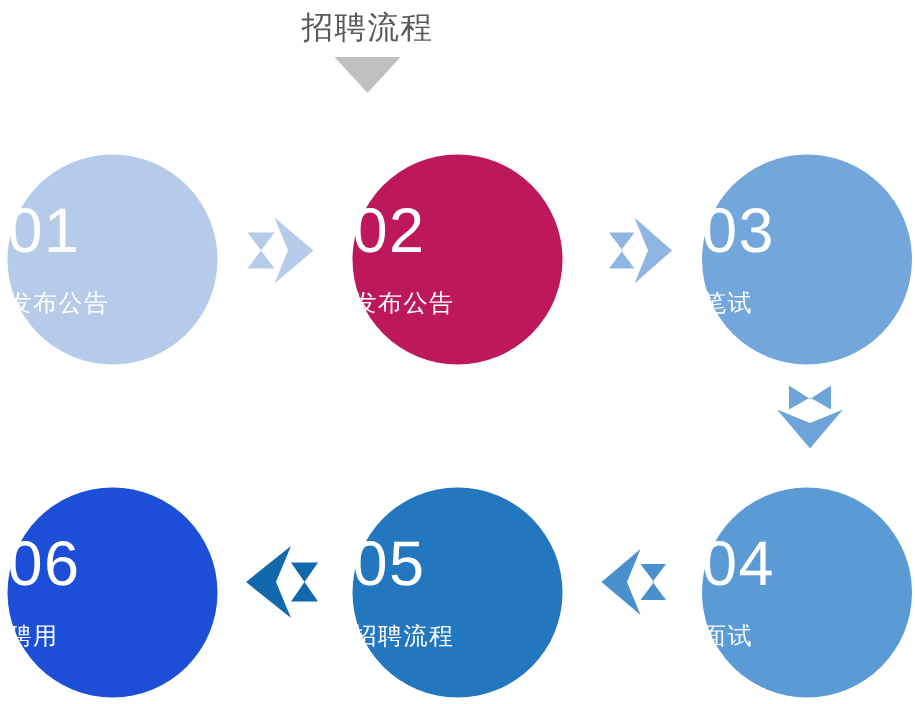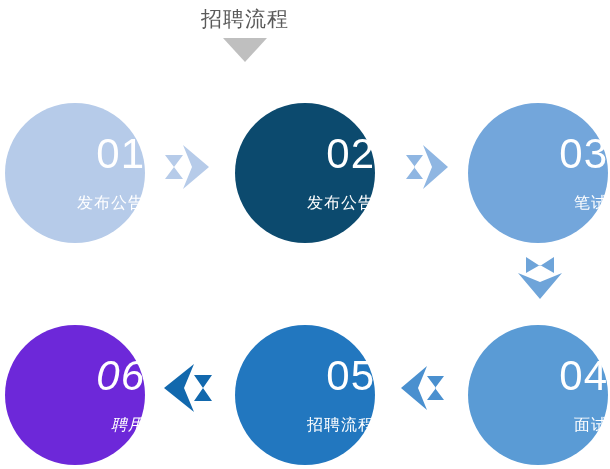--- a/index.html
+++ b/index.html
@@ -46,21 +46,21 @@
   }
 
   
   .node {
     position: absolute;
     width: 140px;
     height: 140px;
     border-radius: 50%;
     display: flex;
     flex-direction: column;
-    align-items: flex-end;
+    align-items: flex-start;
     justify-content: center;
     color: #ffffff;
     box-sizing: border-box;
   }
   .node .num {
     font-size: 42px;
     line-height: 44px;
     font-weight: 300;
     letter-spacing: 1px;
   }
@@ -97,41 +97,41 @@
   <div class="title-block">
     <div class="title-text">招聘流程</div>
     <div class="title-caret"></div>
   </div>
 
   <div class="node n01" style="background:#b6cbe9;">
     <div class="num">01</div>
     <div class="lbl">发布公告</div>
   </div>
 
-  <div class="node n02" style="background:#0c4a6e;">
+  <div class="node n02" style="background:#be185d;">
     <div class="num">02</div>
     <div class="lbl">发布公告</div>
   </div>
 
   <div class="node n03" style="background:#73a6db;">
     <div class="num">03</div>
     <div class="lbl">笔试</div>
   </div>
 
   <div class="node n04" style="background:#5a9bd5;">
     <div class="num">04</div>
     <div class="lbl">面试</div>
   </div>
 
   <div class="node n05" style="background:#2277bf;">
     <div class="num">05</div>
     <div class="lbl">招聘流程</div>
   </div>
 
-  <div class="node n06" style="background:#6d28d9;font-style:italic;">
+  <div class="node n06" style="background:#1d4ed8;">
     <div class="num">06</div>
     <div class="lbl">聘用</div>
   </div>
 
   <div class="arrow a1">
     <svg width="50" height="56" viewBox="0 0 50 56" xmlns="http://www.w3.org/2000/svg">
       <path d="M2,16 L20,16 L11,28 L20,40 L2,40 L11,28 Z M20,6 L46,28 L20,50 L29,28 Z" fill="#b6cbe9"></path>
     </svg>
   </div>
 

